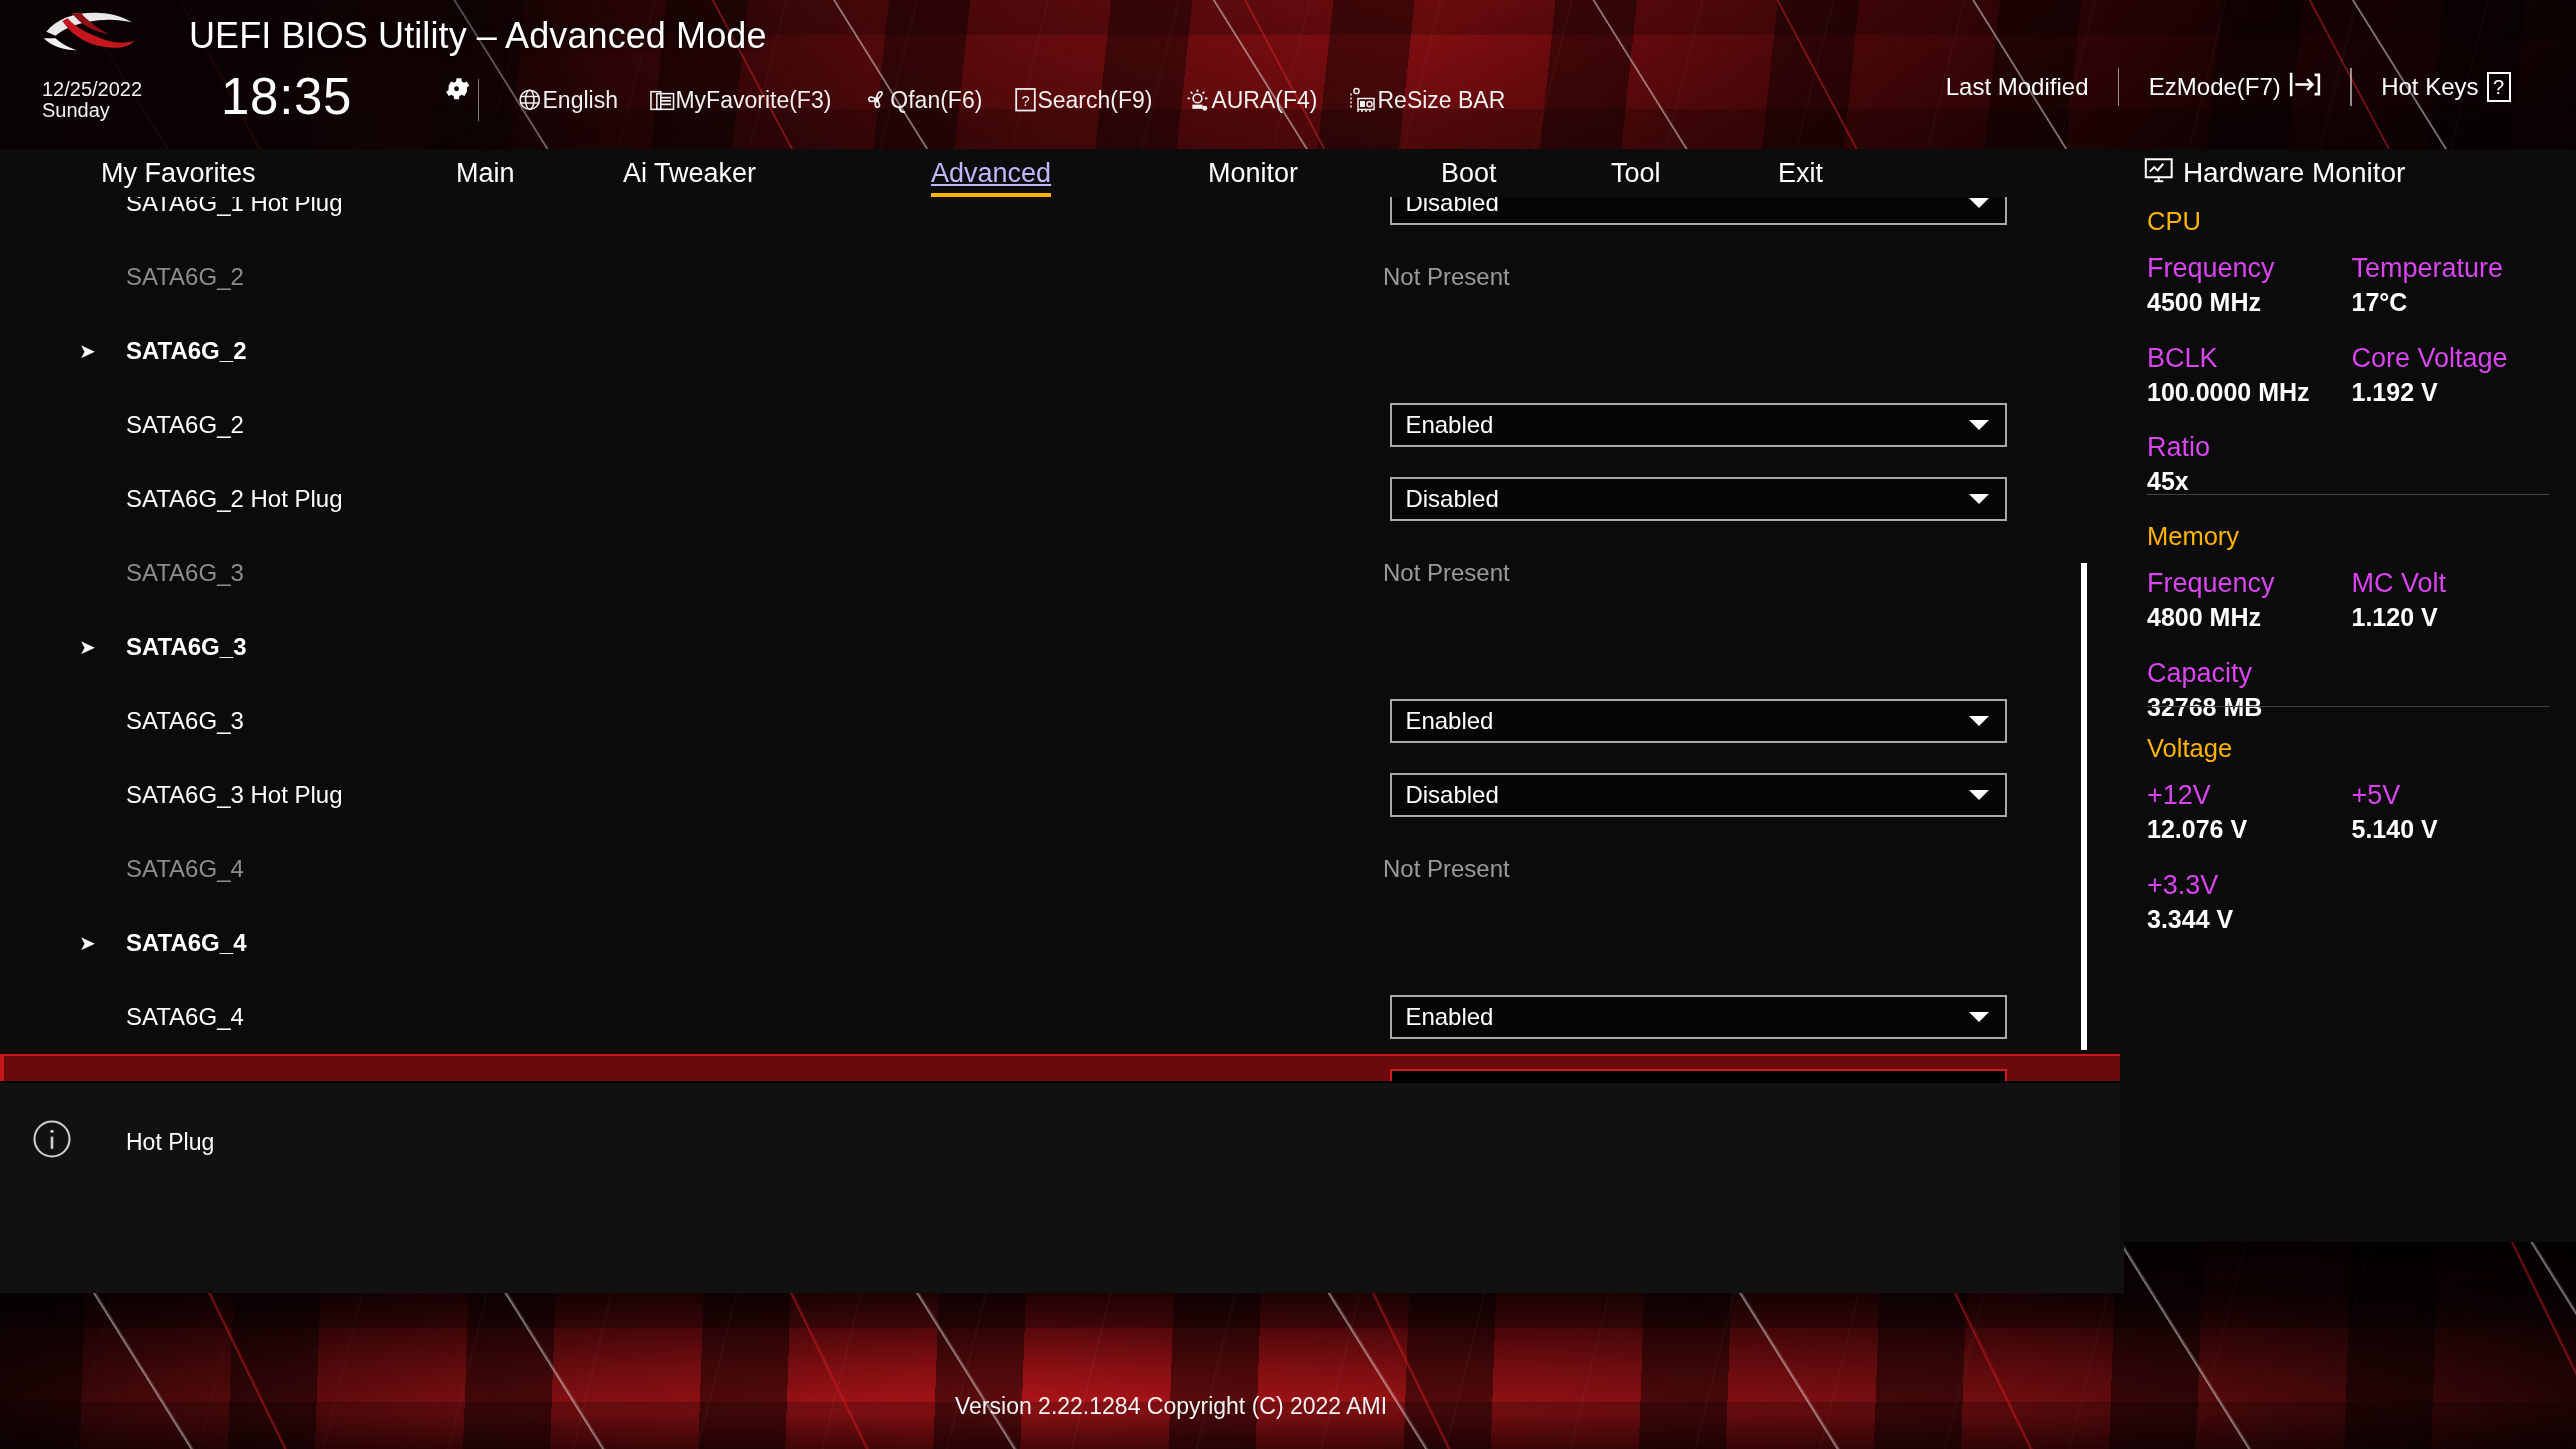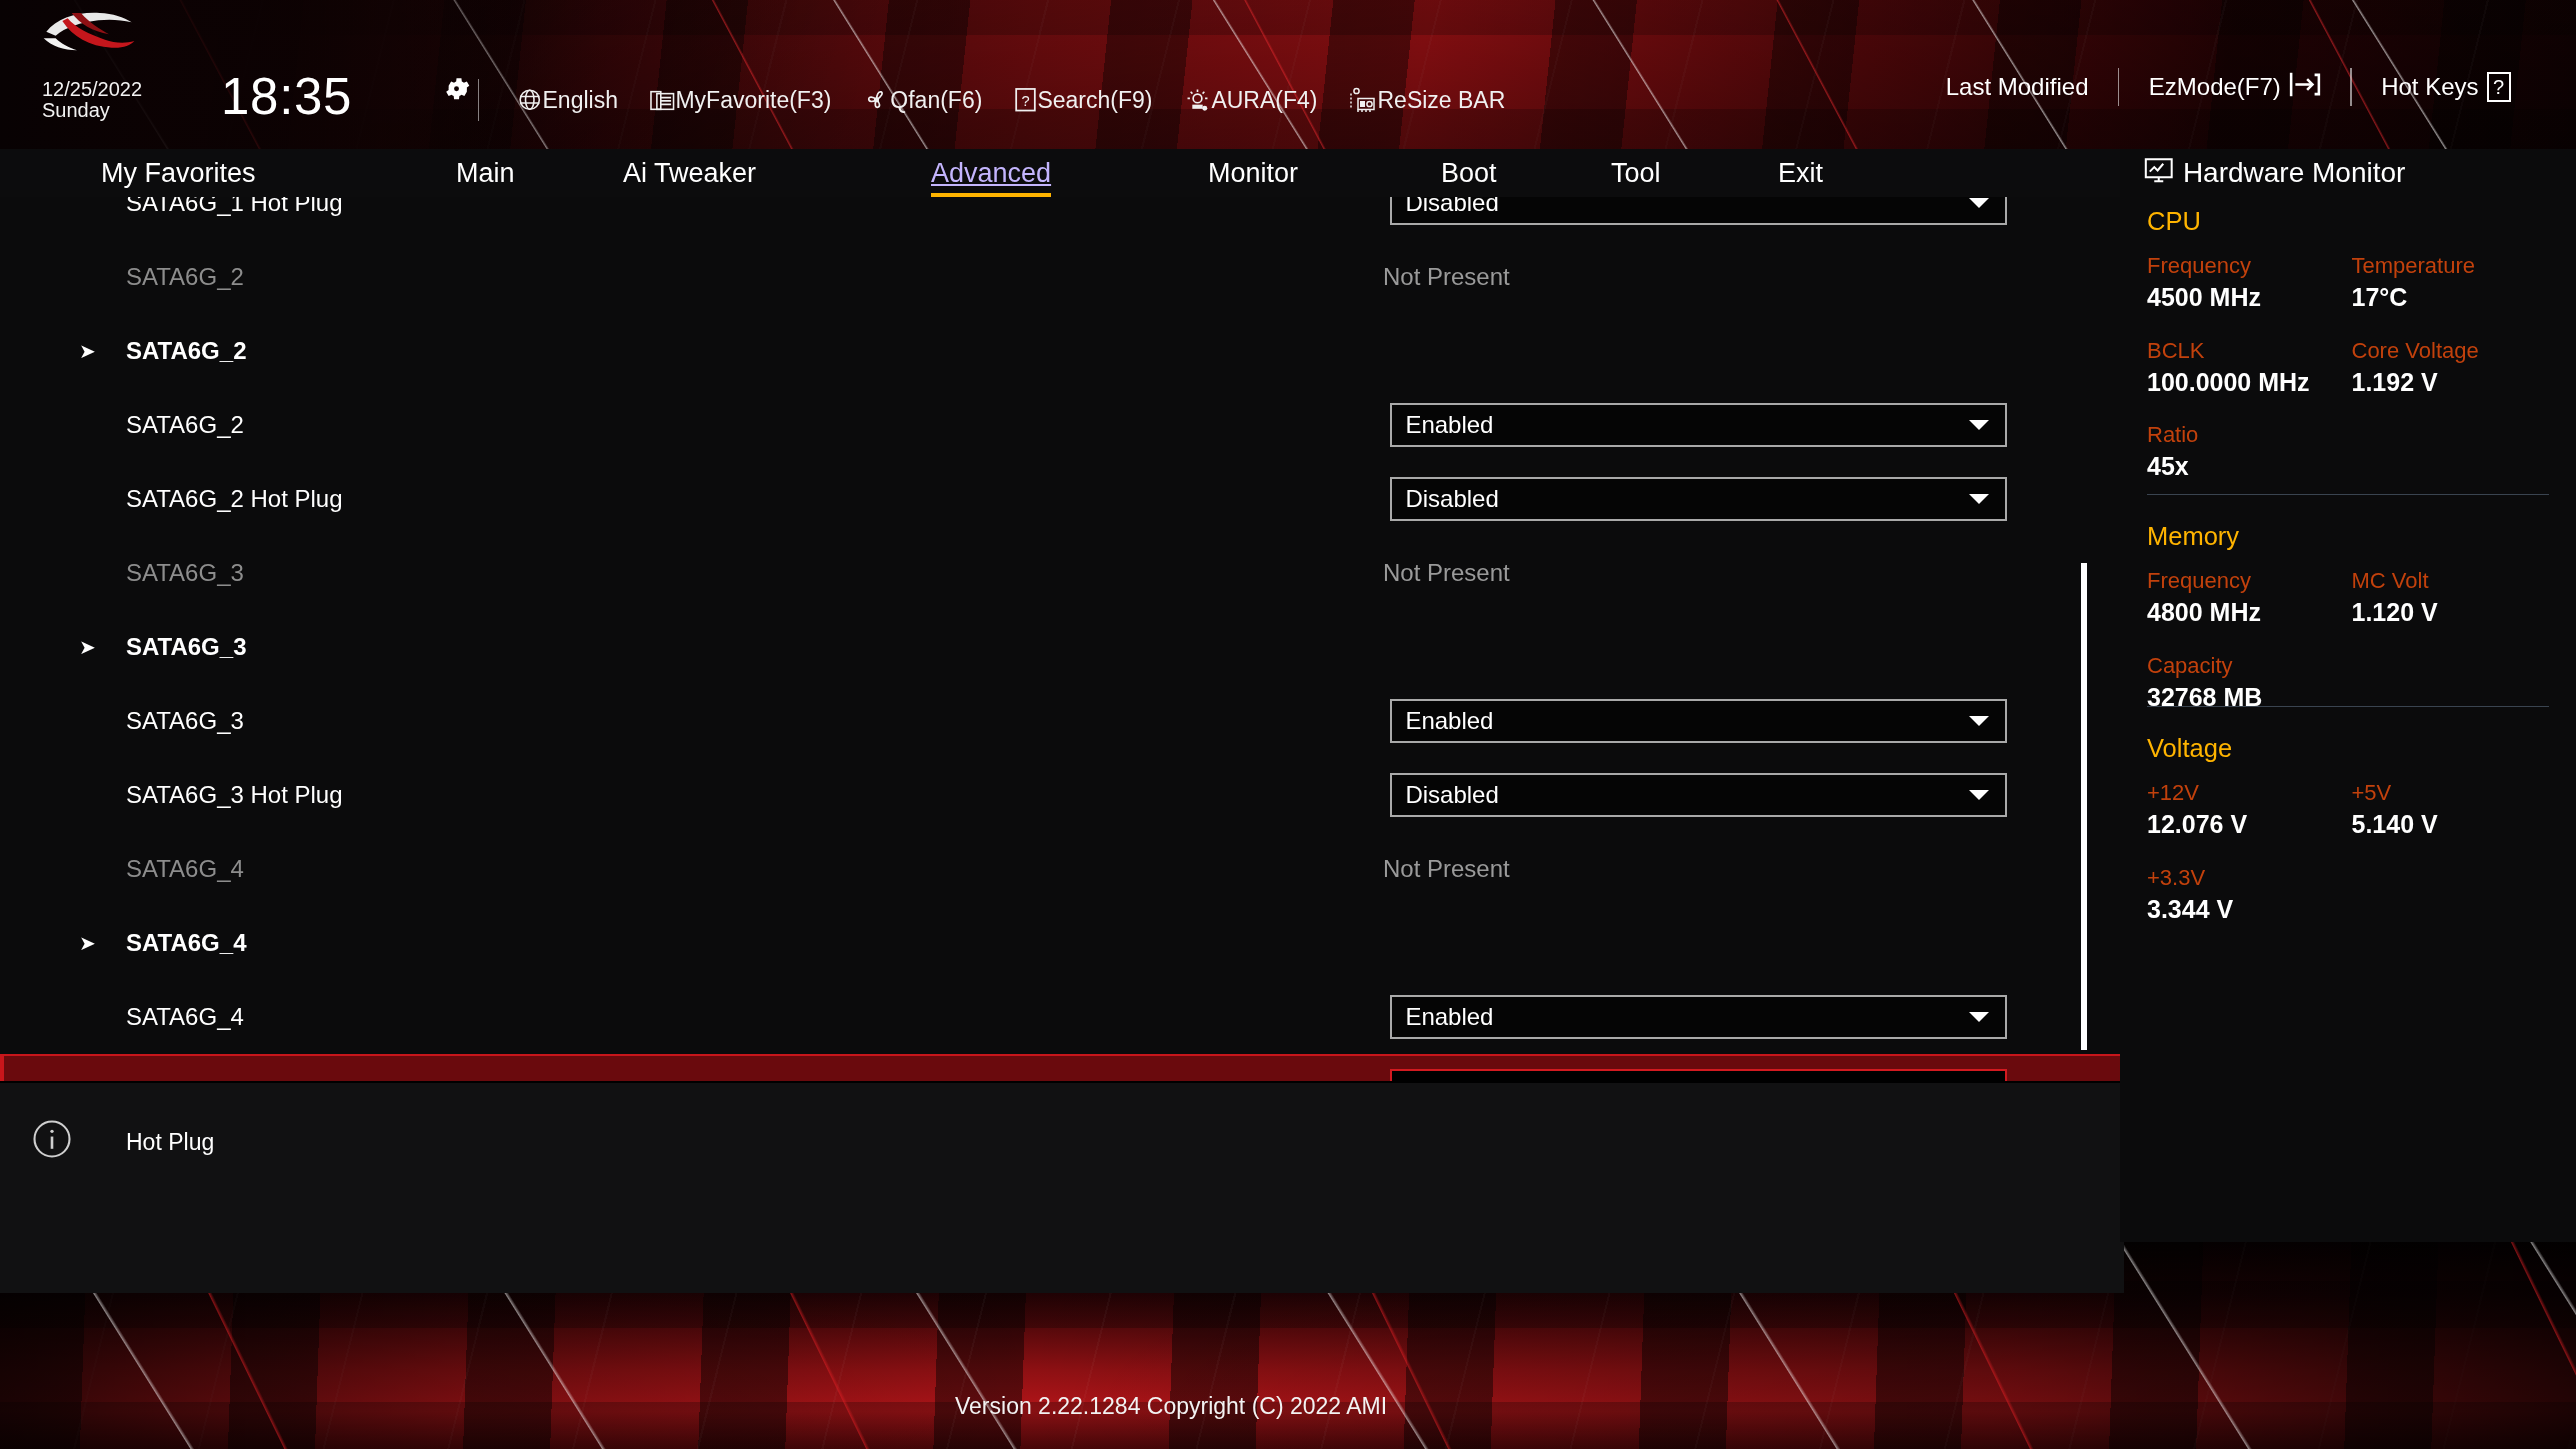--- a/index.html
+++ b/index.html
@@ -183,21 +183,21 @@
   .hm-title {
     position: absolute; left: 20px; top: 8px;
     display: flex; align-items: flex-start; gap: 9.4px;
     font-size: 28px; color: #ffffff; white-space: nowrap;
   }
   .hm-section { position: absolute; left: 23px; width: 409px; }
   .hm-heading { font-size: 25.5px; color: #ffb400; margin-bottom: 17.4px; }
   .hm-grid { display: flex; flex-wrap: wrap; }
   .hm-cell { width: 50%; margin-bottom: 25.5px; }
   .hm-cell.full { width: 100%; }
-  .hm-k { font-size: 22px; color: #c2410c; margin-bottom: 4px; white-space: nowrap; }
+  .hm-k { font-size: 27px; color: #d946ef; margin-bottom: 4px; white-space: nowrap; }
   .hm-v { font-size: 25px; color: #ffffff; font-weight: bold; white-space: nowrap; }
   .hm-div {
     position: absolute; left: 23px; width: 402px; height: 1.3px;
     background: #3a4450;
   }
 
   
   .footer {
     position: absolute; left: 0; top: 1242px; width: 2576px; height: 207px;
     overflow: hidden;
@@ -254,20 +254,21 @@
 
     <div class="rog-logo">
       <svg width="94" height="44" viewBox="0 0 140 66">
         <path d="M6 34 C22 14, 52 4, 86 6 C106 7, 122 12, 134 20 C118 16, 100 15, 84 17 C58 20, 34 28, 20 40 Z" fill="#e9e9e9"></path>
         <path d="M30 18 C46 42, 70 56, 104 58 C120 59, 132 55, 138 48 C124 52, 108 51, 94 46 C70 38, 50 28, 38 14 Z" fill="#c4161c"></path>
         <path d="M2 44 C14 56, 32 62, 52 62 C40 58, 28 52, 20 44 Z" fill="#f2f2f2"></path>
         <path d="M44 6 C56 22, 76 34, 100 38 C86 30, 70 20, 58 6 Z" fill="#8e1014"></path>
       </svg>
     </div>
 
+    <div class="title-text">UEFI BIOS Utility – Advanced Mode</div>
 
     <div class="datebox">
       <div class="d">12/25/2022</div>
       <div class="w">Sunday</div>
     </div>
 
     <div class="clock">18:35</div>
 
     <div class="clock-gear">
       <svg width="29.5" height="29.5" viewBox="0 0 24 24" fill="#ffffff">

